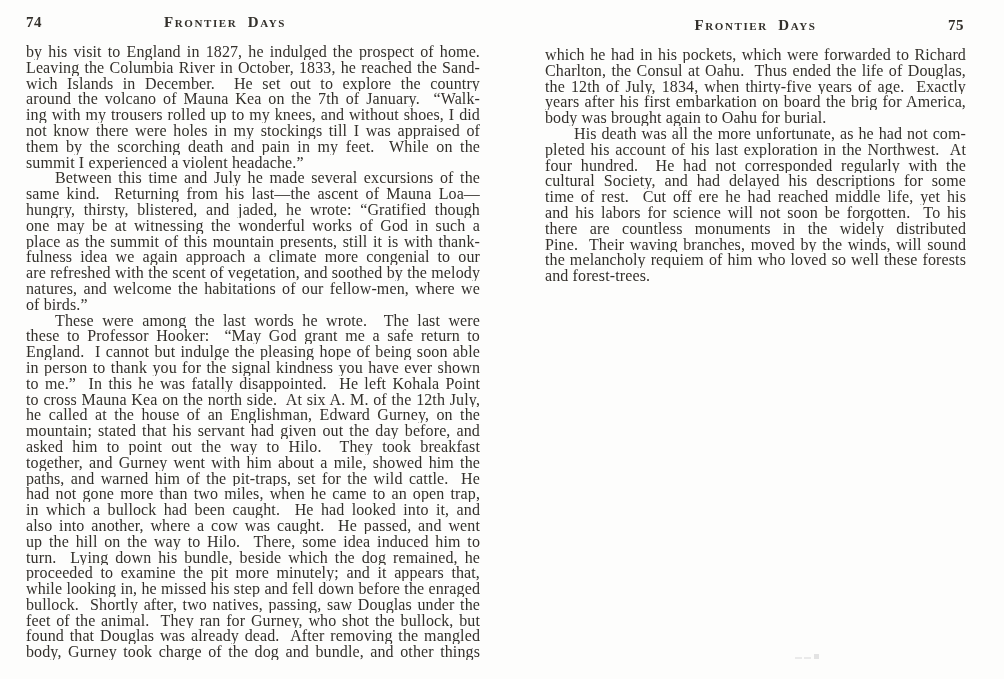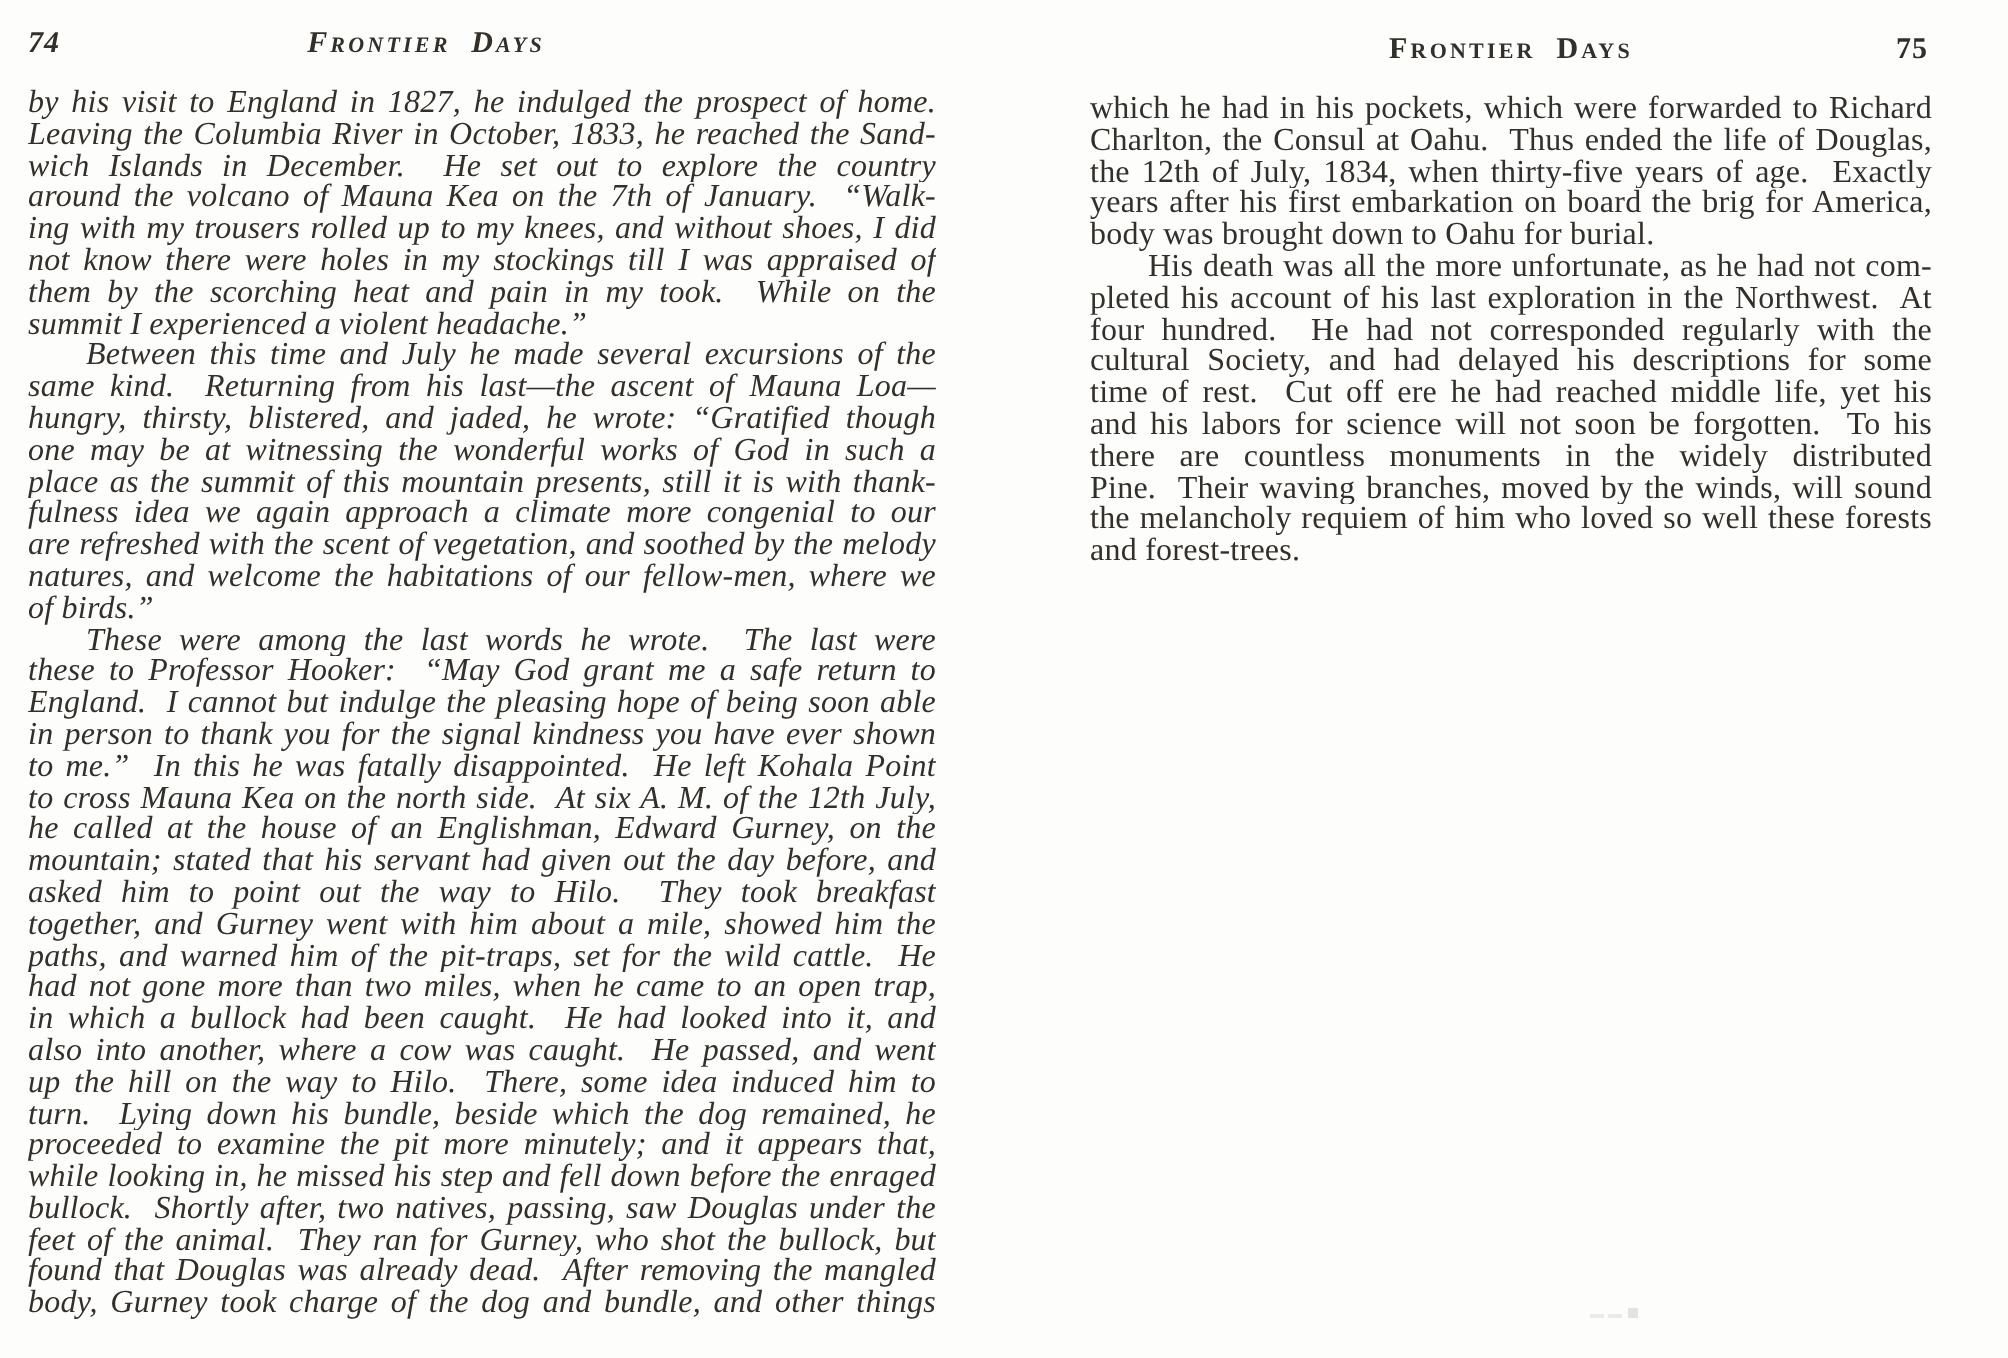--- a/index.html
+++ b/index.html
@@ -12,21 +12,21 @@
     width: 1004px;
     height: 679px;
     background: #fdfdfc;
     overflow: hidden;
     font-family: "Liberation Serif", "DejaVu Serif", serif;
     color: #33302b;
   }
   .page {
     position: absolute;
   }
-  .page-left  { left: 14px;  top: 14px; width: 454px; font-style: italic; }
+  .page-left  { left: 26px;  top: 14px; width: 454px; }
   .page-right { left: 545px; top: 17px; width: 421px; }
 
   .page-header {
     position: relative;
     height: 30px;
   }
   .page-number {
     position: absolute;
     top: 0;
     font-size: 15px;
@@ -94,21 +94,21 @@
       <span class="running-head">Frontier Days</span>
     </div>
     <div class="text-column">
         <div class="para">
           <div class="line">by his visit to England in 1827, he indulged the prospect of home.</div>
           <div class="line">Leaving the Columbia River in October, 1833, he reached the Sand-</div>
           <div class="line">wich Islands in December.  He set out to explore the country</div>
           <div class="line">around the volcano of Mauna Kea on the 7th of January.  “Walk-</div>
           <div class="line">ing with my trousers rolled up to my knees, and without shoes, I did</div>
           <div class="line">not know there were holes in my stockings till I was appraised of</div>
-          <div class="line">them by the scorching heat and pain in my took.  While on the</div>
+          <div class="line">them by the scorching death and pain in my feet.  While on the</div>
           <div class="line para-end">summit I experienced a violent headache.”</div>
         </div>
         <div class="para">
           <div class="line indent">Between this time and July he made several excursions of the</div>
           <div class="line">same kind.  Returning from his last—the ascent of Mauna Loa—</div>
           <div class="line">hungry, thirsty, blistered, and jaded, he wrote: “Gratified though</div>
           <div class="line">one may be at witnessing the wonderful works of God in such a</div>
           <div class="line">place as the summit of this mountain presents, still it is with thank-</div>
           <div class="line">fulness idea we again approach a climate more congenial to our</div>
           <div class="line">are refreshed with the scent of vegetation, and soothed by the melody</div>
@@ -146,21 +146,21 @@
     <div class="page-header">
       <span class="running-head">Frontier Days</span>
       <span class="page-number">75</span>
     </div>
     <div class="text-column">
         <div class="para">
           <div class="line">which he had in his pockets, which were forwarded to Richard</div>
           <div class="line">Charlton, the Consul at Oahu.  Thus ended the life of Douglas, on</div>
           <div class="line">the 12th of July, 1834, when thirty-five years of age.  Exactly ten</div>
           <div class="line">years after his first embarkation on board the brig for America, his</div>
-          <div class="line para-end">body was brought down to Oahu for burial.</div>
+          <div class="line para-end">body was brought again to Oahu for burial.</div>
         </div>
         <div class="para">
           <div class="line indent">His death was all the more unfortunate, as he had not com-</div>
           <div class="line">pleted his account of his last exploration in the Northwest.  At the</div>
           <div class="line">four hundred.  He had not corresponded regularly with the Horti-</div>
           <div class="line">cultural Society, and had delayed his descriptions for some favored</div>
           <div class="line">time of rest.  Cut off ere he had reached middle life, yet his name</div>
           <div class="line">and his labors for science will not soon be forgotten.  To his memory</div>
           <div class="line">there are countless monuments in the widely distributed Douglas</div>
           <div class="line">Pine.  Their waving branches, moved by the winds, will sound forth</div>

